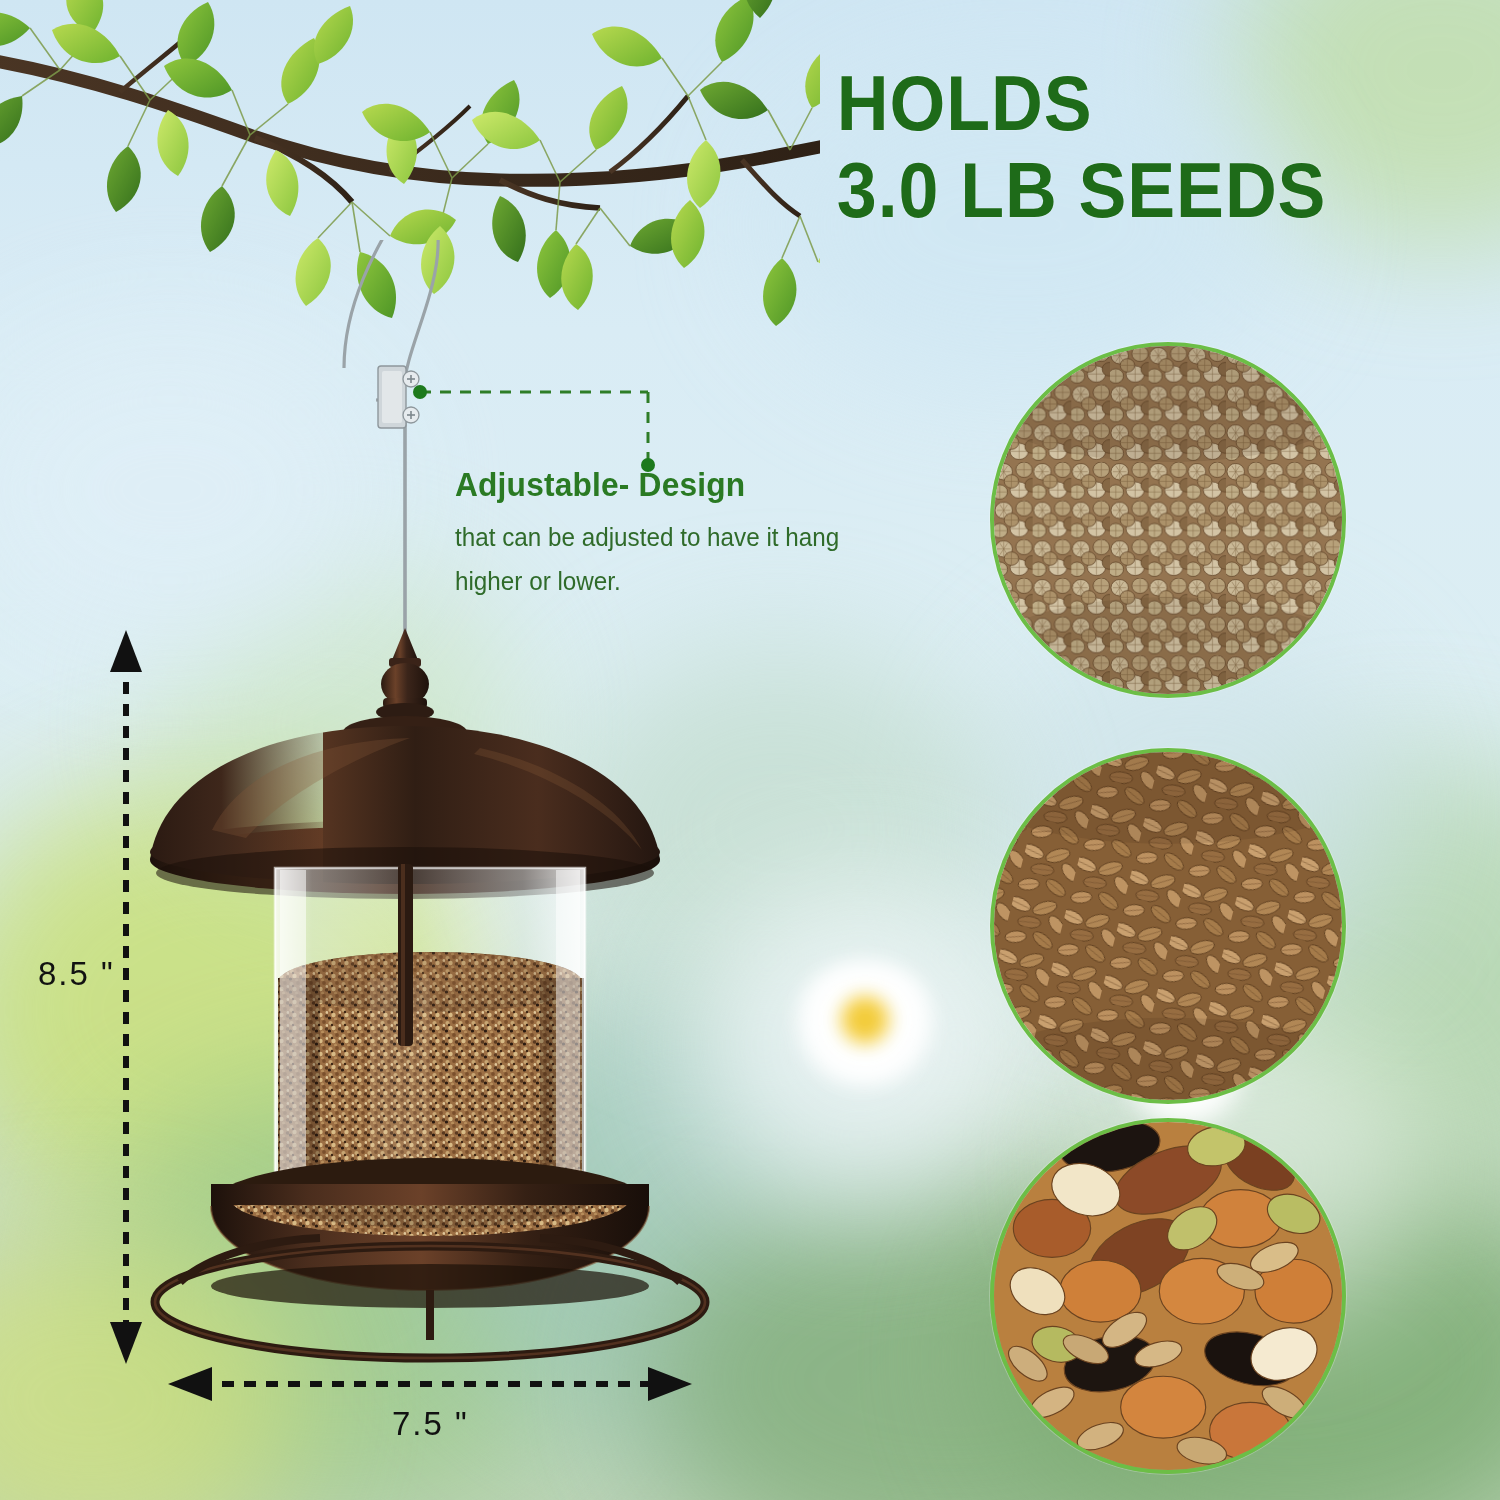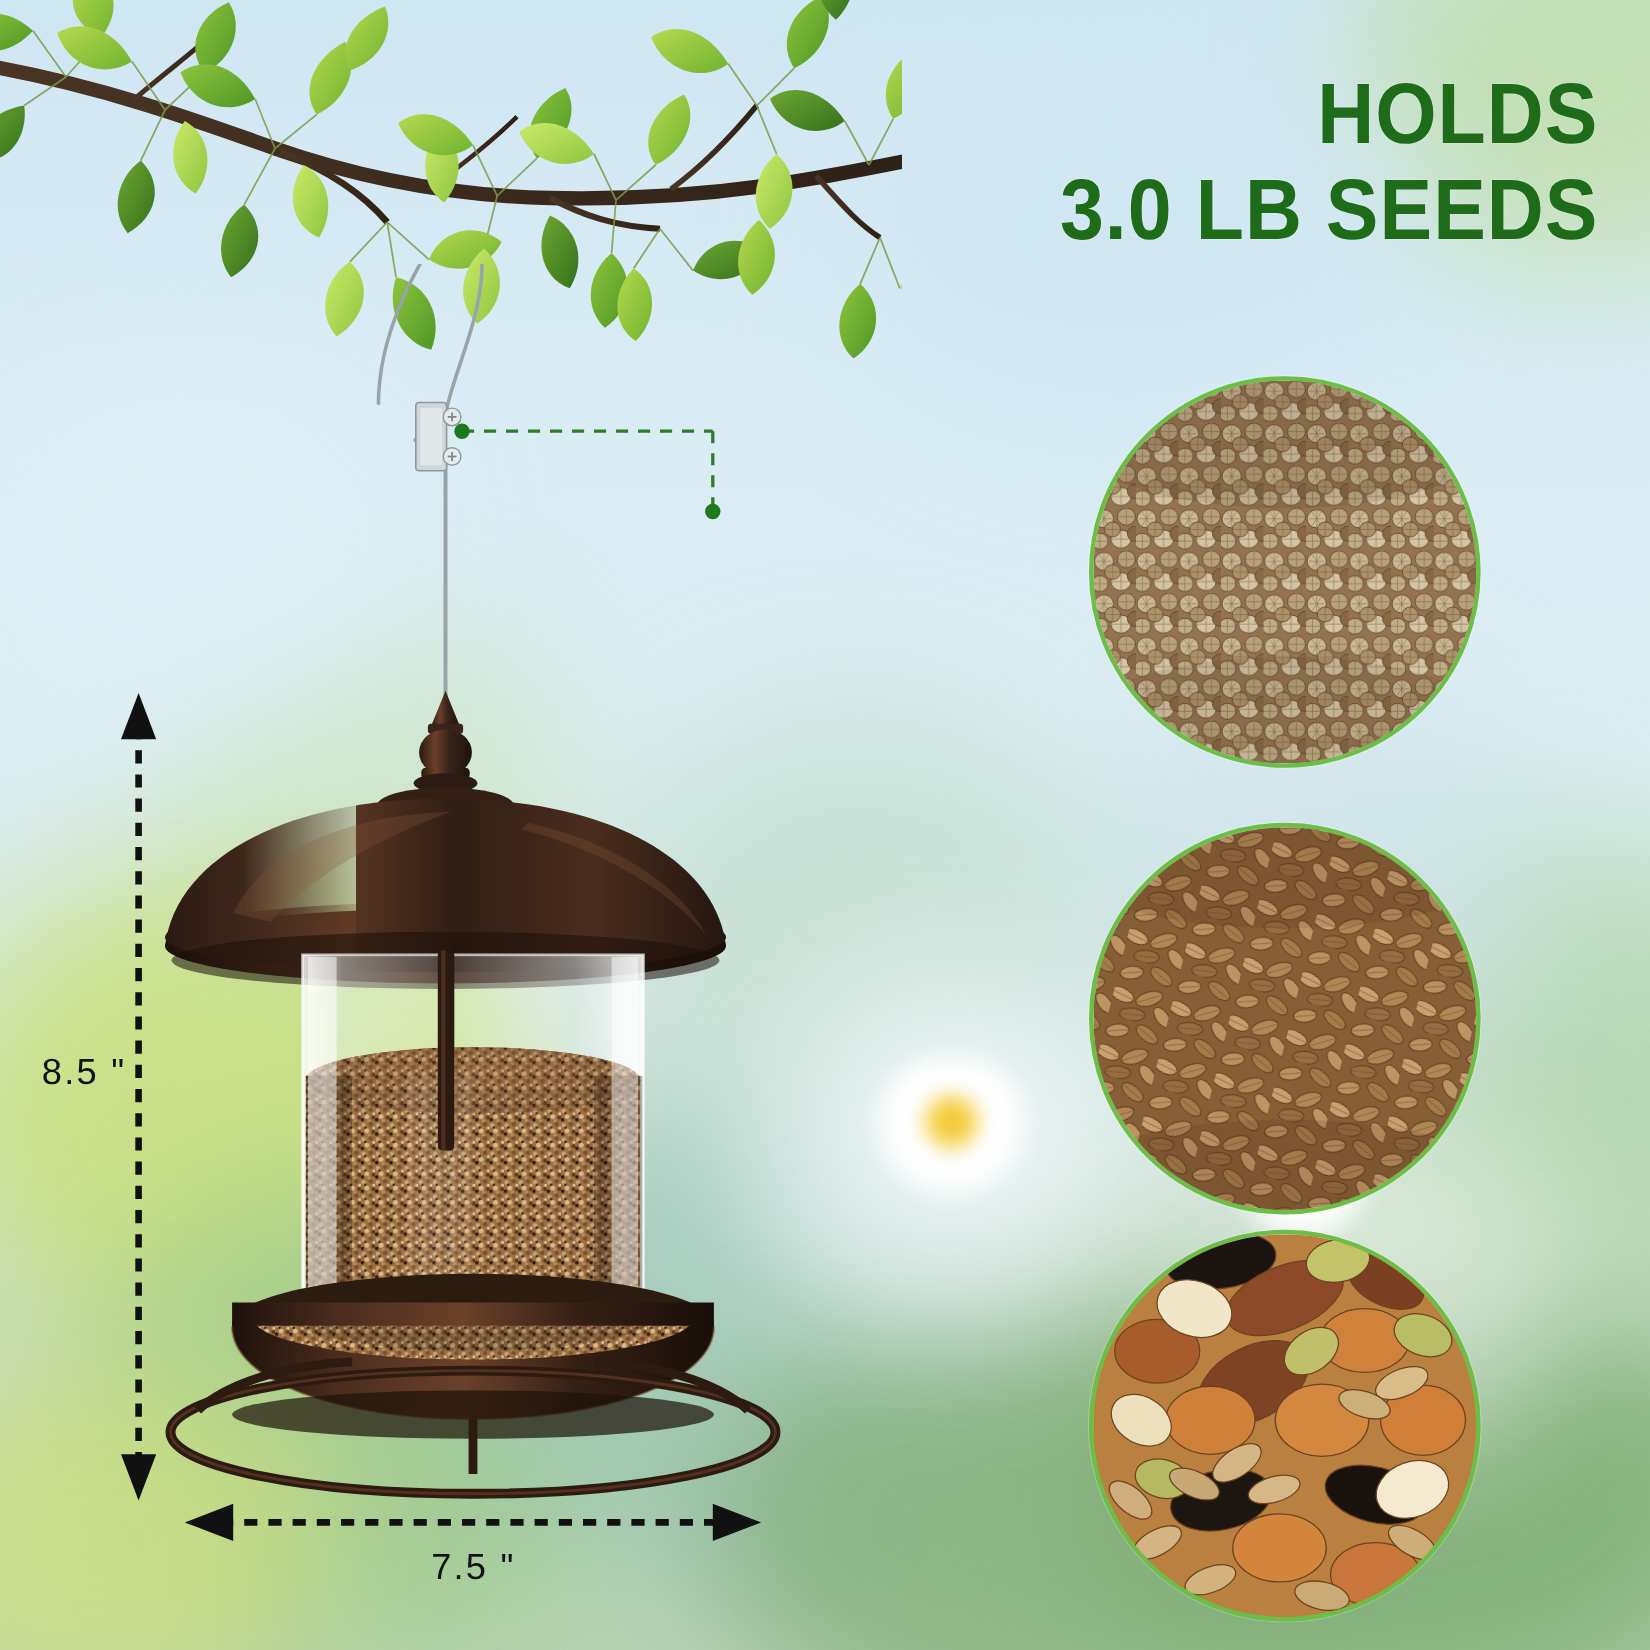--- a/index.html
+++ b/index.html
@@ -44,21 +44,21 @@
           border-radius:50%; background:
           radial-gradient(circle at 50% 46%, rgba(255,255,255,.95) 0 52%, rgba(255,255,255,0) 74%);
           filter:blur(11px); }
 
   
   #branch { position:absolute; left:0; top:0; width:820px; height:350px; }
 
   
   .headline{
     position:absolute; left:810px; top:60px; width:670px;
-    text-align:right; color:#1e6b19;
+    text-align:left; color:#1e6b19;
     font-weight:bold; letter-spacing:1px; line-height:1.12;
     text-shadow:0 0 2px rgba(255,255,255,.5);
   }
   .headline .l1{ font-size:78px; display:block; transform:scaleX(.92); }
   .headline .l2{ font-size:78px; display:block; transform:scaleX(.92); }
 
   
   #callout{ position:absolute; left:380px; top:350px; width:320px; height:140px; }
   .callout-text{ position:absolute; left:455px; top:466px; width:440px; }
   .callout-title{
@@ -239,20 +239,27 @@
     <span class="l2">3.0 LB SEEDS</span>
   </div>
 
   <svg id="callout" viewBox="0 0 320 140">
     <line x1="40" y1="42" x2="268" y2="42" stroke="#2e7d27" stroke-width="3" stroke-dasharray="11 9"></line>
     <line x1="268" y1="42" x2="268" y2="112" stroke="#2e7d27" stroke-width="3" stroke-dasharray="11 9"></line>
     <circle cx="40" cy="42" r="7" fill="#1d7a1d"></circle>
     <circle cx="268" cy="115" r="7" fill="#1d7a1d"></circle>
   </svg>
 
+  <div class="callout-text">
+    <div class="callout-title">Adjustable- Design</div>
+    <div class="callout-body">
+      <div>that can be adjusted to have it hang</div>
+      <div>higher or lower.</div>
+    </div>
+  </div>
 
   <svg id="feeder" viewBox="0 0 620 1180">
     <defs>
       <linearGradient id="roofG" x1="0" y1="0" x2="1" y2="0">
         <stop offset="0" stop-color="#2b1a12"></stop>
         <stop offset="0.14" stop-color="#3e271b"></stop>
         <stop offset="0.34" stop-color="#56342233"></stop>
         <stop offset="0.34" stop-color="#553421"></stop>
         <stop offset="0.52" stop-color="#301e14"></stop>
         <stop offset="0.76" stop-color="#4a2d1e"></stop>

